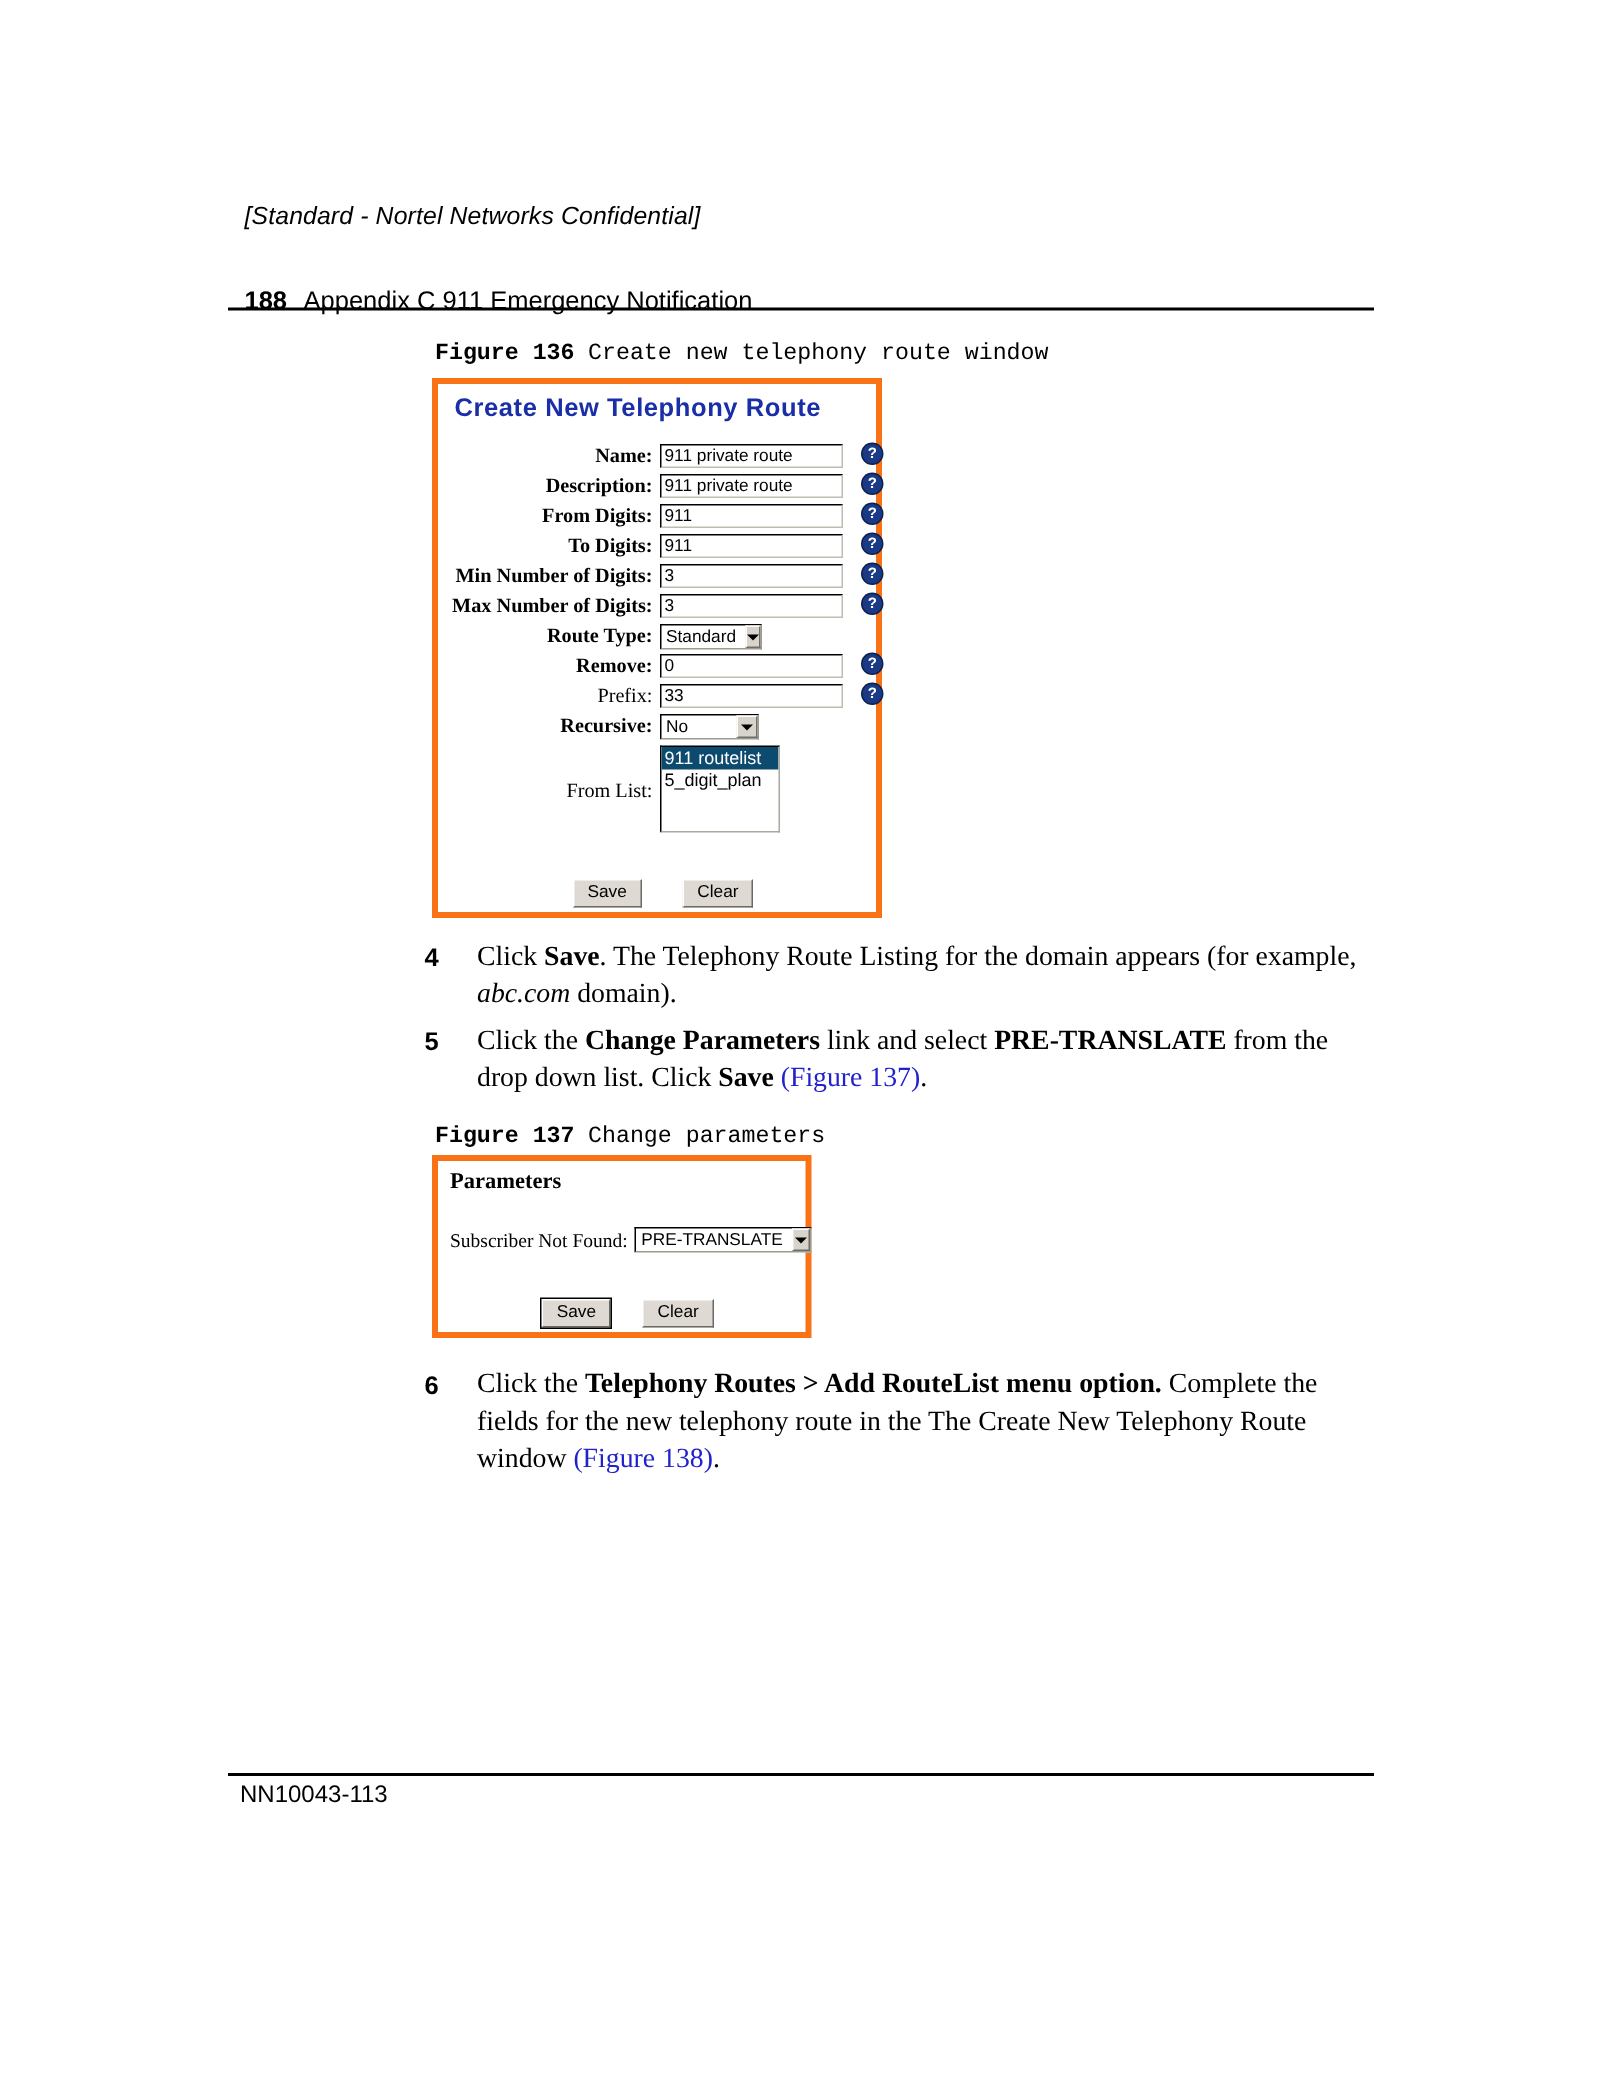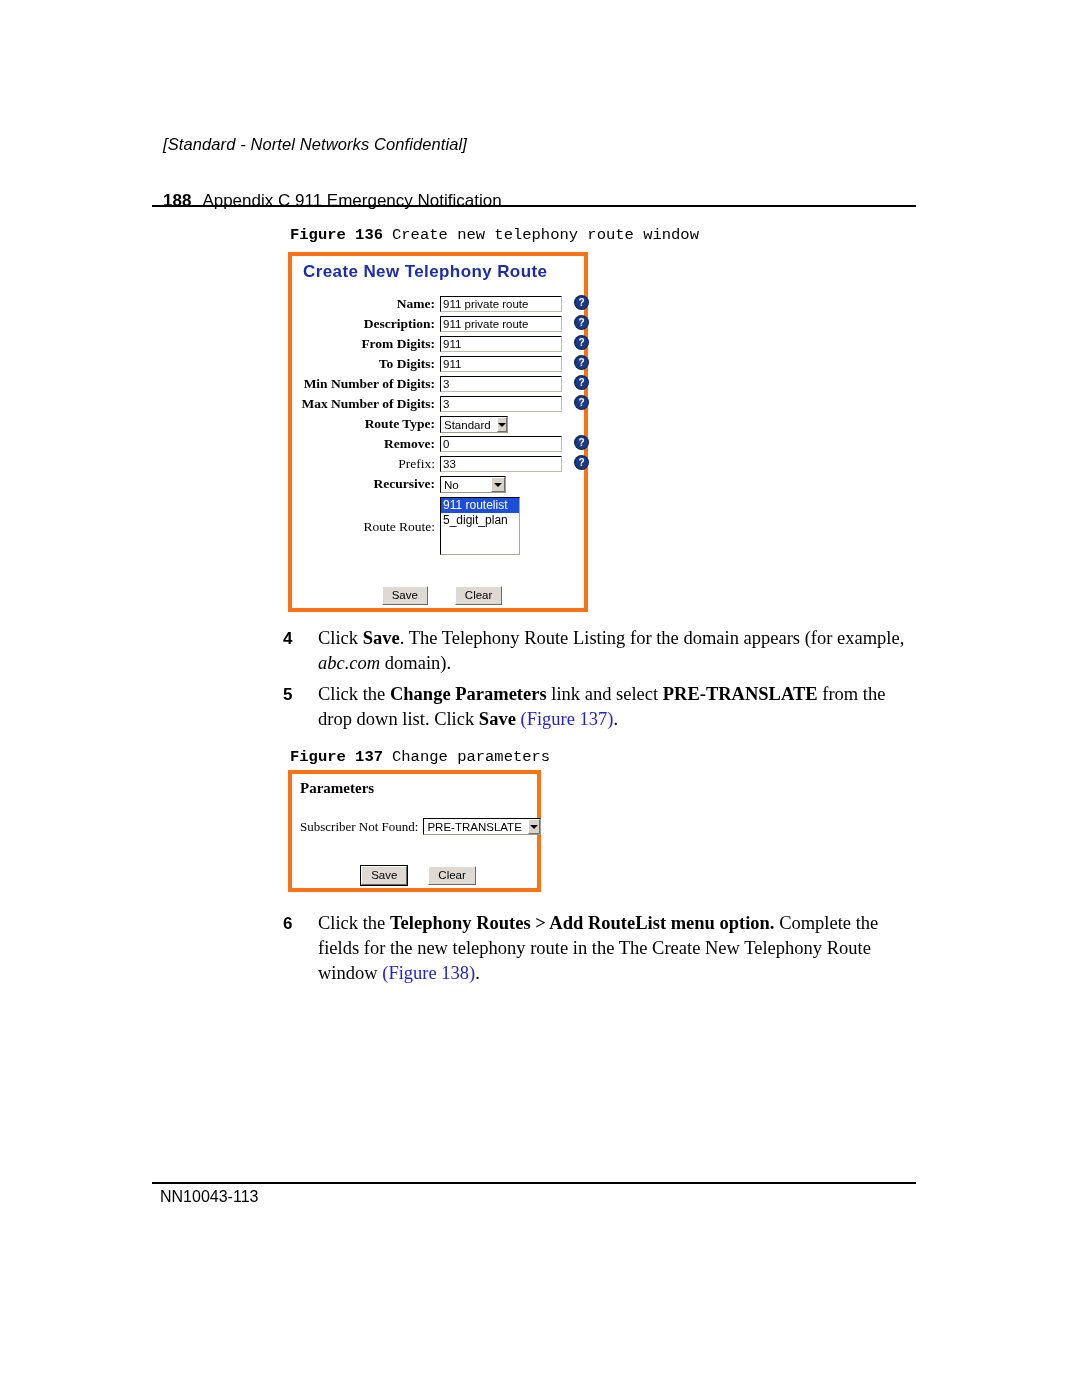--- a/index.html
+++ b/index.html
@@ -211,21 +211,21 @@
     overflow: hidden;
   }
   .listbox .opt {
     height: 15px;
     line-height: 15px;
     padding-left: 2px;
     white-space: nowrap;
     color: #000;
   }
   .listbox .opt.selected {
-    background: #1d4ed8;
+    background: #0c4a6e;
     color: #ffffff;
   }
 
   .btn {
     font-family: "Liberation Sans", sans-serif;
     font-size: 11.5px;
     color: #000;
     background: #ded9d2;
     border: 1px solid #ffffff;
     border-right-color: #6a6a62;
@@ -440,21 +440,21 @@
       <span class="f-label">Recursive:</span>
       <div class="f-select" style="width:66px;">
         <span class="sel-text">No</span>
         <span class="sel-arrow">
             <i></i>
           </span>
       </div>
     </div>
 
     <div class="routelist-row">
-      <span class="f-label regular">Route Route:</span>
+      <span class="f-label regular">From List:</span>
       <div class="listbox">
         <div class="opt selected">911 routelist</div>
         <div class="opt">5_digit_plan</div>
       </div>
     </div>
 
   </div>
 
   <div class="btn-row">
     <div class="btn">Save</div>

